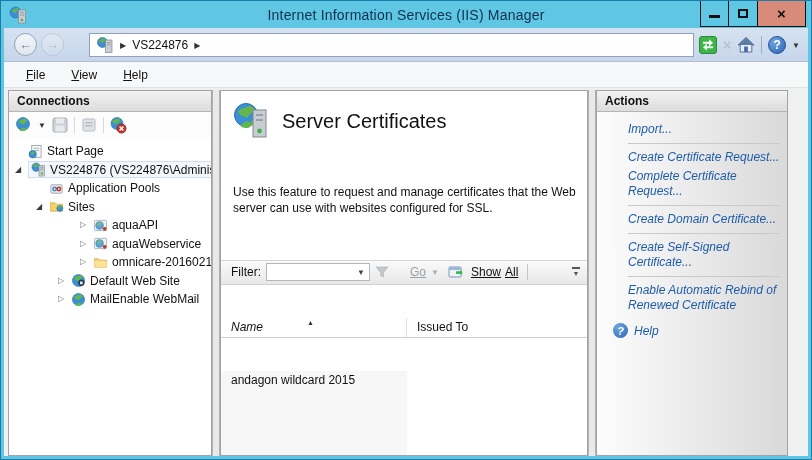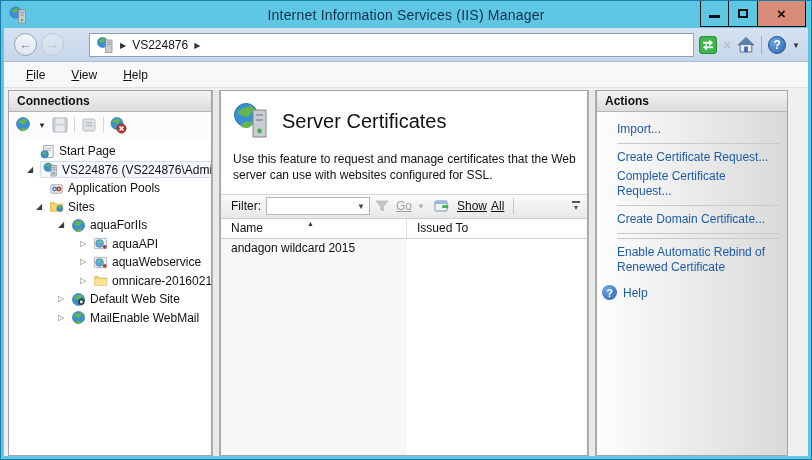--- a/index.html
+++ b/index.html
@@ -70,63 +70,63 @@
   .connections-panel { flex:none; width:204px; }
   .conn-toolbar { flex:none; height:26px; display:flex; align-items:center; gap:5px;
                   padding:0 6px; background:#fcfcfc; }
   .tb-sep { width:1px; height:16px; background:#d8d8d8; }
   .tree { flex:1; overflow:hidden; padding-top:4px; white-space:nowrap; }
   .tree-item { height:18.5px; display:flex; align-items:center; gap:4px; font-size:12px; color:#111; }
   .exp { width:12px; flex:none; text-align:center; font-size:8px; color:#555; line-height:1; }
   .exp.expanded::before { content:"◢"; color:#3c3c3c; font-size:8px; }
   .exp.collapsed::before { content:"▷"; color:#777; font-size:8px; }
   .ti { width:15px; height:15px; flex:none; }
-  .lvl1 { padding-left:15px;align-items:center; } .lvl2 { padding-left:24px; } .lvl3 { padding-left:46px; }
+  .lvl1 { padding-left:3px;align-items:center; } .lvl2 { padding-left:24px; } .lvl3 { padding-left:46px; }
   .lvl4 { padding-left:68px; }
   .sel { background:#f3f7fb; border:1px solid #d4dee8; padding:0 2px; display:flex;
          align-items:center; gap:4px; }
 
   
-  .center-panel { flex:none; width:368px; }
+  .center-panel { flex:none; width:368px;gap:33px; }
   .feature-head { display:flex; align-items:center; padding:11px 12px 2px; gap:13px; }
   .feature-title { font-size:20px; color:#111; }
   .feature-desc { padding:10px 12px 8px; width:382px; line-height:1.32; color:#111; }
   .filterbar { flex:none; height:25px; margin-top:2px; background:linear-gradient(#fafafa,#e8e8e8);
                border-top:1px solid #d5d5d5; border-bottom:1px solid #cfcfcf; display:flex;
                align-items:center; padding:0 4px 0 10px; gap:5px; }
   .filter-label { color:#111; }
   .filter-combo { width:104px; height:18px; background:#fff; border:1px solid #b0b7bf;
                   display:flex; align-items:center; justify-content:flex-end; padding-right:4px; }
   .combo-caret { font-size:8px; color:#444; }
-  .go-link { display:inline-block; color:#9aa1a8; margin-left:2px;text-decoration:underline; }
+  .go-link { display:inline-block; color:#9aa1a8; margin-left:16px;text-decoration:underline; }
   .go-link::first-letter { text-decoration:underline; }
   .gray-caret { font-size:8px; color:#aab0b6; }
   .showall-wrap { display:flex; align-items:center; gap:4px; margin-left:2px; color:#111;text-decoration:underline; }
   .k-underline { display:inline-block; }
   .k-underline::first-letter { text-decoration:underline; }
   .filter-sep { width:1px; height:16px; background:#c4c4c4; margin-left:4px; }
   .overflow-btn { margin-left:auto; display:flex; flex-direction:column; align-items:center; width:14px; }
   .overflow-btn .bar { width:8px; height:1.5px; background:#555; margin-bottom:1px; }
   .overflow-btn .car { font-size:7px; color:#555; line-height:1; }
 
   .list-header { flex:none; height:20px; display:grid; grid-template-columns:186px 1fr;
                  border-bottom:1px solid #cfcfcf; background:#fff; align-items:center; }
   .lh-cell { padding-left:10px; color:#111; position:relative; height:100%;
              display:flex; align-items:center; }
-  .lh-cell.name { border-right:1px solid #e0e0e0; }
+  .lh-cell.name { border-right:1px solid #e0e0e0;font-style:italic; }
   .sort-arrow { position:absolute; left:86px; top:1px; font-size:7px; color:#333; }
   .list-body { flex:1; position:relative; min-height:0; }
   .col-shade { position:absolute; left:0; top:0; bottom:0; width:186px; background:#f7f7f7; }
   .list-row { position:relative; display:grid; grid-template-columns:186px 1fr; height:19px;
               align-items:center; }
   .lr-cell { padding-left:10px; color:#111; }
 
   
   .actions-panel { flex:none; width:192px; background:linear-gradient(to right,#fdfdfd,#d9d9d9); }
-  .actions-body { flex:1; padding:8px 6px 0 4px; overflow:hidden; }
+  .actions-body { flex:1; padding:8px 6px 0 15px; overflow:hidden;font-style:italic; }
   .action-link { color:#1e5ca8; margin-left:16px; padding:2px 0; line-height:1.25; cursor:default; }
   .action-divider { border-top:1px solid #c9c9c9; margin:4px 2px 4px 16px; }
   .action-help { display:flex; align-items:center; gap:6px; margin-top:8px; padding-left:1px; }
   .help-q { width:15px; height:15px; border-radius:50%;
             background:radial-gradient(circle at 35% 30%, #6fa7e0, #2b62b4); color:#fff;
             font-size:11px; font-weight:bold; display:flex; align-items:center; justify-content:center; }
   .action-help .lbl { color:#1e5ca8; }
 </style>
 </head>
 <body>
@@ -273,29 +273,20 @@
           <div class="tree-item lvl2">
             <span class="exp expanded"></span>
             <svg class="ti" viewBox="0 0 16 16">
               <path d="M1.5 4 L6 4 L7.3 5.5 L14.5 5.5 L14.5 13 L1.5 13 Z" fill="#f5d36b" stroke="#c8a33a" stroke-width="0.7"></path>
               <circle cx="11.5" cy="10" r="3.2" fill="#3b8fd4" stroke="#2a6fa8" stroke-width="0.5"></circle>
               <path d="M9.5 8.8 C10.3 7.6 11.5 8.1 12 7.4 C12.9 7.7 13.2 8.5 13.2 8.5 C12.4 9 11.9 9.4 11.4 10.5 C10.4 9.8 9.5 9.9 9.5 8.8 Z" fill="#63b54c"></path>
             </svg>
             <span class="tlabel">Sites</span>
           </div>
 
-          <div class="tree-item lvl3">
-            <span class="exp expanded"></span>
-            <svg class="ti" viewBox="0 0 16 16">
-              <circle cx="8" cy="8" r="6.5" fill="#3b8fd4" stroke="#2a6fa8" stroke-width="0.6"></circle>
-              <path d="M3.5 5.5 C5.5 3 8.5 4 9.5 2.5 C11.5 3 12.5 5 12.5 5 C10.5 6 9.5 6.8 8.5 8.8 C6.5 7.5 3.5 7.5 3.5 5.5 Z" fill="#63b54c"></path>
-              <path d="M5 14 C5 12.2 6.8 12.2 7.8 11.2 C9.2 12.2 10.6 11.7 11.1 10.7 C11.6 12.2 10.6 13.7 9.2 14.4 C7.8 14.9 5.5 14.7 5 14 Z" fill="#63b54c"></path>
-            </svg>
-            <span class="tlabel">aquaForIIs</span>
-          </div>
 
           <div class="tree-item lvl4">
             <span class="exp collapsed"></span>
             <svg class="ti" viewBox="0 0 16 16">
               <rect x="1.5" y="2.5" width="13" height="11" rx="1" fill="#eef1f4" stroke="#9aa1a8" stroke-width="0.8"></rect>
               <circle cx="7" cy="8" r="4.2" fill="#5ca3dd" stroke="#3d7fb5" stroke-width="0.5"></circle>
               <path d="M4.2 6.5 C5.4 5 7.2 5.6 7.8 4.6 C9 5 9.5 6.2 9.5 6.2 C8.3 6.9 7.7 7.4 7 8.7 C5.7 7.8 4.2 7.9 4.2 6.5 Z" fill="#7cc46a"></path>
               <circle cx="12.5" cy="11.5" r="2" fill="#c2382e"></circle>
             </svg>
             <span class="tlabel">aquaAPI</span>
@@ -411,20 +402,21 @@
       <div class="panel actions-panel">
         <div class="panel-header">Actions</div>
         <div class="actions-body">
           <div class="action-link">Import...</div>
           <div class="action-divider"></div>
           <div class="action-link">Create Certificate Request...</div>
           <div class="action-link">Complete Certificate Request...</div>
           <div class="action-divider"></div>
           <div class="action-link">Create Domain Certificate...</div>
           <div class="action-divider"></div>
+          <div class="action-link">Create Self-Signed Certificate...</div>
           <div class="action-divider"></div>
           <div class="action-link" style="width:178px;">Enable Automatic Rebind of Renewed Certificate</div>
           <div class="action-help">
             <span class="help-q">?</span>
             <span class="lbl">Help</span>
           </div>
         </div>
       </div>
 
     </div>

